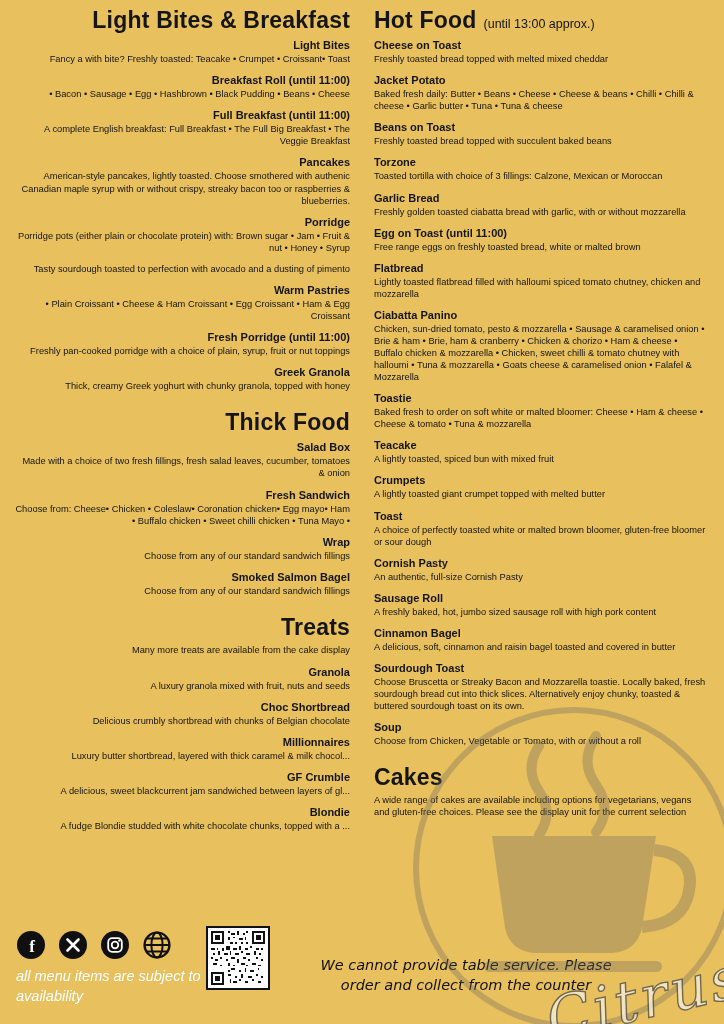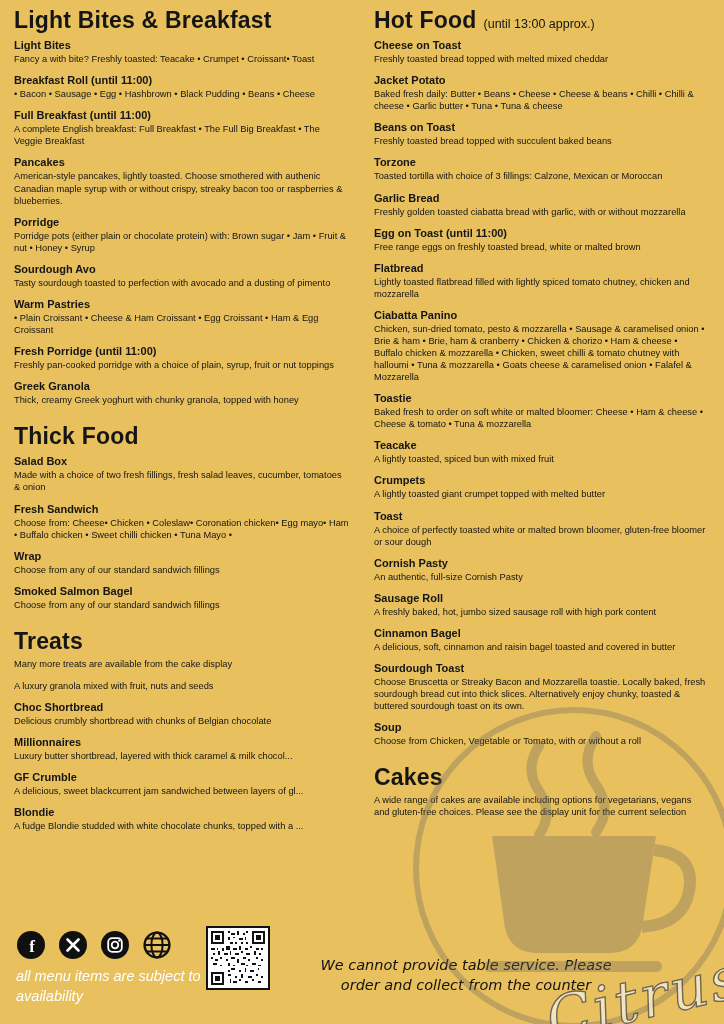--- a/index.html
+++ b/index.html
@@ -6,21 +6,21 @@
   html,body { width:724px; height:1024px; }
   body {
     background: var(--background, #e8c05e);
     color: var(--text, #151515);
     font-family: "Liberation Sans", sans-serif;
     position: relative;
     overflow: hidden;
   }
   .page { position:absolute; inset:0; padding:8px 12px 0 14px; }
   .columns { display:flex; gap:24px; }
-  .col-left  { flex:0 0 336px; }
+  .col-left  { flex:0 0 336px;text-align:right; }
   .col-right { flex:0 0 334px; }
   .section-title {
     font-size:23px; font-weight:800; letter-spacing:.2px;
     margin:18px 0 7px 0; line-height:1.05;
   }
   .section:first-child .section-title { margin-top:0; }
   .title-suffix { font-size:12.5px; font-weight:400; margin-left:7px; letter-spacing:0; }
   .section-intro { font-size:9.3px; line-height:1.3; margin:-2px 0 10px 0; }
   .item { margin-bottom:9px; }
   .item-name { font-size:11px; font-weight:700; margin-bottom:2px; }
@@ -76,21 +76,20 @@
         </div>
         <div class="item">
           <div class="item-name">Pancakes</div>
           <div class="item-desc">American-style pancakes, lightly toasted. Choose smothered with authenic Canadian maple syrup with or without crispy, streaky bacon too or raspberries &amp; blueberries.</div>
         </div>
         <div class="item">
           <div class="item-name">Porridge</div>
           <div class="item-desc">Porridge pots (either plain or chocolate protein) with: Brown sugar • Jam • Fruit &amp; nut • Honey • Syrup</div>
         </div>
         <div class="item">
-          <div class="item-name">Sourdough Avo</div>
           <div class="item-desc">Tasty sourdough toasted to perfection with avocado and a dusting of pimento</div>
         </div>
         <div class="item">
           <div class="item-name">Warm Pastries</div>
           <div class="item-desc">• Plain Croissant • Cheese &amp; Ham Croissant • Egg Croissant • Ham &amp; Egg Croissant</div>
         </div>
         <div class="item">
           <div class="item-name">Fresh Porridge (until 11:00)</div>
           <div class="item-desc">Freshly pan-cooked porridge with a choice of plain, syrup, fruit or nut toppings</div>
         </div>
@@ -117,20 +116,21 @@
         <div class="item">
           <div class="item-name">Smoked Salmon Bagel</div>
           <div class="item-desc">Choose from any of our standard sandwich fillings</div>
         </div>
       </div>
 
       <div class="section">
         <h1 class="section-title">Treats</h1>
         <div class="section-intro">Many more treats are available from the cake display</div>
         <div class="item">
+          <div class="item-name">Granola</div>
           <div class="item-desc">A luxury granola mixed with fruit, nuts and seeds</div>
         </div>
         <div class="item">
           <div class="item-name">Choc Shortbread</div>
           <div class="item-desc">Delicious crumbly shortbread with chunks of Belgian chocolate</div>
         </div>
         <div class="item">
           <div class="item-name">Millionnaires</div>
           <div class="item-desc">Luxury butter shortbread, layered with thick caramel &amp; milk chocol...</div>
         </div>
@@ -169,21 +169,21 @@
         <div class="item">
           <div class="item-name">Garlic Bread</div>
           <div class="item-desc">Freshly golden toasted ciabatta bread with garlic, with or without mozzarella</div>
         </div>
         <div class="item">
           <div class="item-name">Egg on Toast (until 11:00)</div>
           <div class="item-desc">Free range eggs on freshly toasted bread, white or malted brown</div>
         </div>
         <div class="item">
           <div class="item-name">Flatbread</div>
-          <div class="item-desc">Lightly toasted flatbread filled with lightly spiced tomato chutney, chicken and mozzarella</div>
+          <div class="item-desc">Lightly toasted flatbread filled with halloumi spiced tomato chutney, chicken and mozzarella</div>
         </div>
         <div class="item">
           <div class="item-name">Ciabatta Panino</div>
           <div class="item-desc">Chicken, sun-dried tomato, pesto &amp; mozzarella • Sausage &amp; caramelised onion • Brie &amp; ham • Brie, ham &amp; cranberry • Chicken &amp; chorizo • Ham &amp; cheese • Buffalo chicken &amp; mozzarella • Chicken, sweet chilli &amp; tomato chutney with halloumi • Tuna &amp; mozzarella • Goats cheese &amp; caramelised onion • Falafel &amp; Mozzarella</div>
         </div>
         <div class="item">
           <div class="item-name">Toastie</div>
           <div class="item-desc">Baked fresh to order on soft white or malted bloomer: Cheese • Ham &amp; cheese • Cheese &amp; tomato • Tuna &amp; mozzarella</div>
         </div>
         <div class="item">

